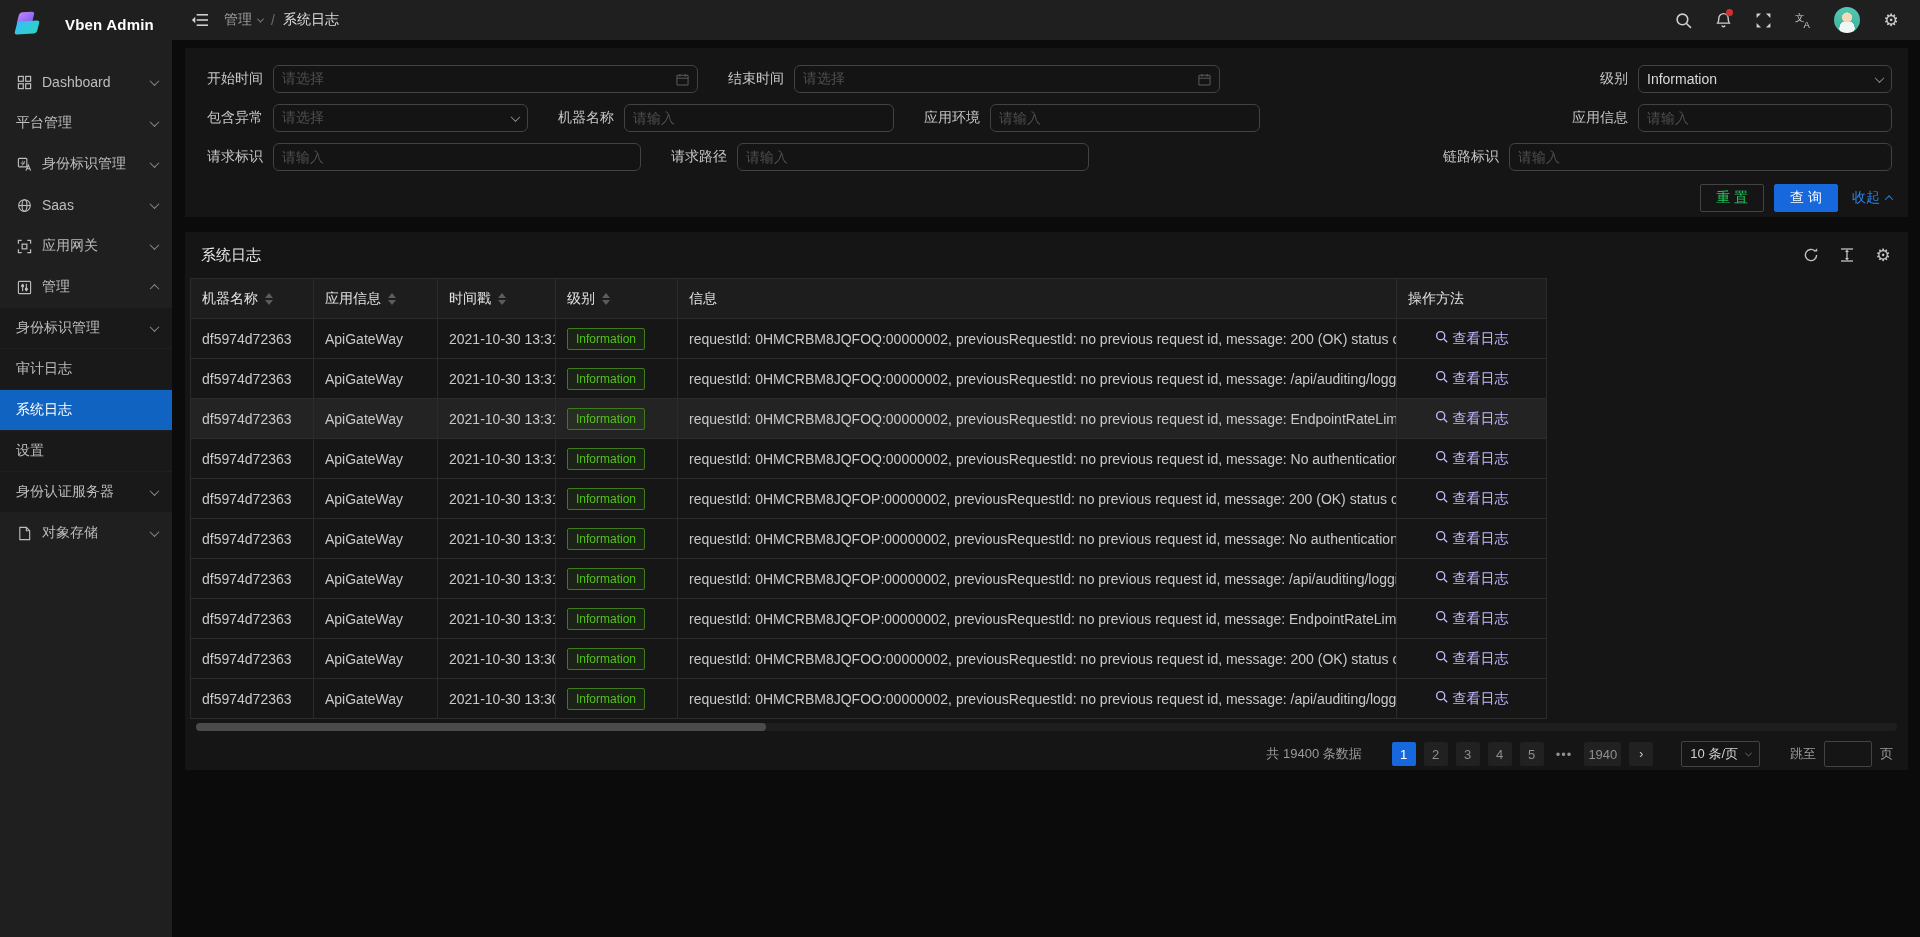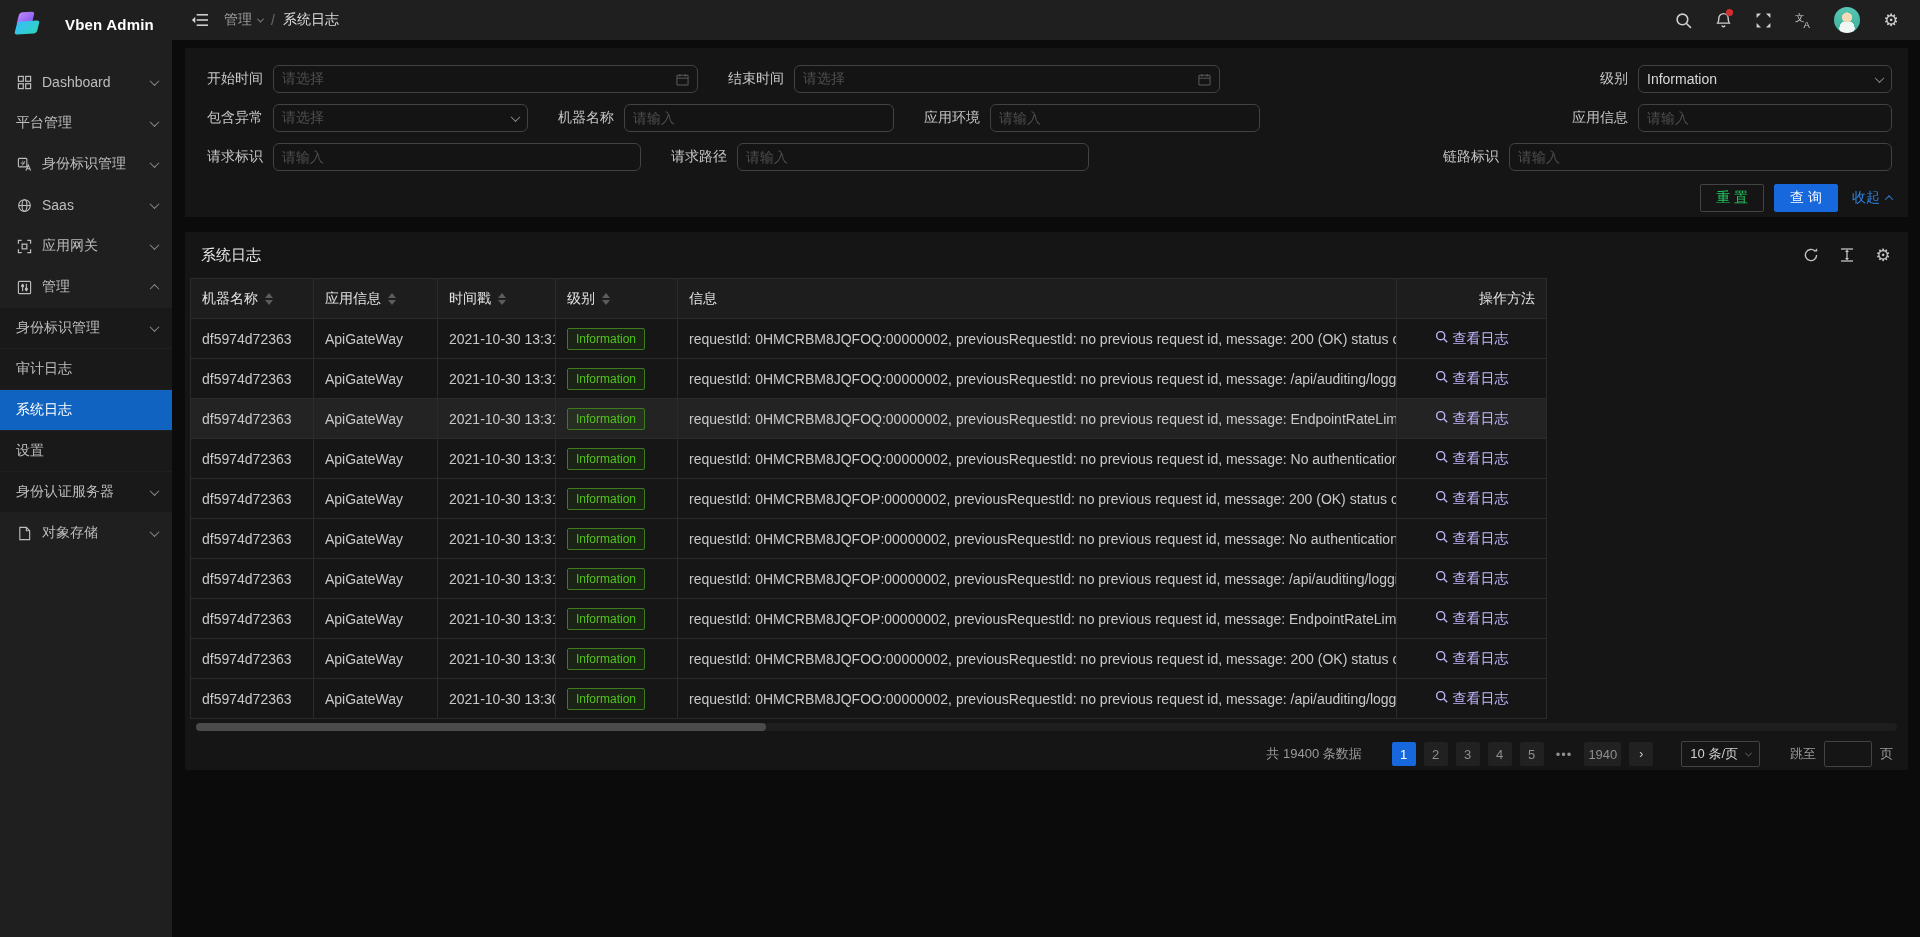--- a/index.html
+++ b/index.html
@@ -90,21 +90,21 @@
 
   table.grid { border-collapse:collapse; table-layout:fixed; width:1356px; flex:none; }
   table.grid col.c0{width:123px} table.grid col.c1{width:124px} table.grid col.c2{width:118px}
   table.grid col.c3{width:122px} table.grid col.c4{width:719px} table.grid col.c5{width:150px}
   .grid th, .grid td { border:1px solid #2b2b2b; height:40px; padding:0 11px; font-size:14px;
     text-align:left; white-space:nowrap; overflow:hidden; }
   .grid th { background:#1d1d1d; color:#e3e3e3; font-weight:normal; }
   .grid td { background:#161616; color:#c9c9c9; }
   .grid tr.hl td { background:#232323; }
   .th-inner { display:flex; align-items:center; gap:7px; }
-  .th-inner.center { justify-content:flex-end; }
+  .th-inner.center { justify-content:flex-start; }
   .sorts { display:flex; flex-direction:column; gap:2px; cursor:pointer; }
   .sorts i { display:block; width:0; height:0; border-left:4px solid transparent; border-right:4px solid transparent; }
   .sorts .s-up { border-bottom:5px solid #5c5c5c; }
   .sorts .s-dn { border-top:5px solid #5c5c5c; }
   .tag-info { display:inline-block; padding:2px 8px; font-size:12px; line-height:16px; color:#52c41a;
     background:rgba(82,196,26,.08); border:1px solid #3f7a1f; border-radius:2px; }
   .act-cell { text-align:center !important; }
   .act-link { color:#c4b5fd; font-size:14px; display:inline-flex; align-items:flex-start; gap:5px; cursor:pointer; }
   .act-link svg { width:13px; height:13px; }
 

